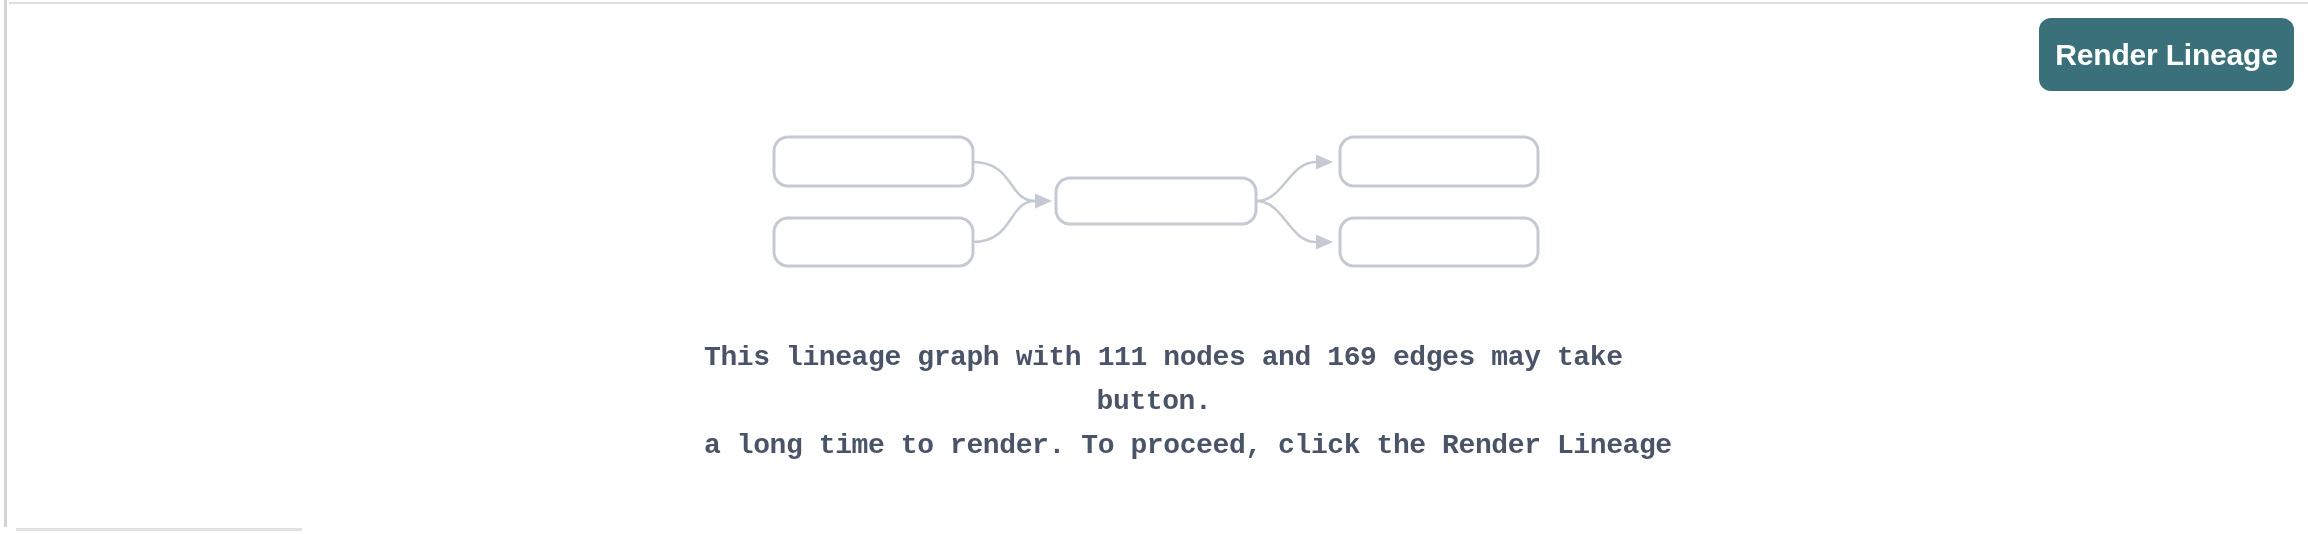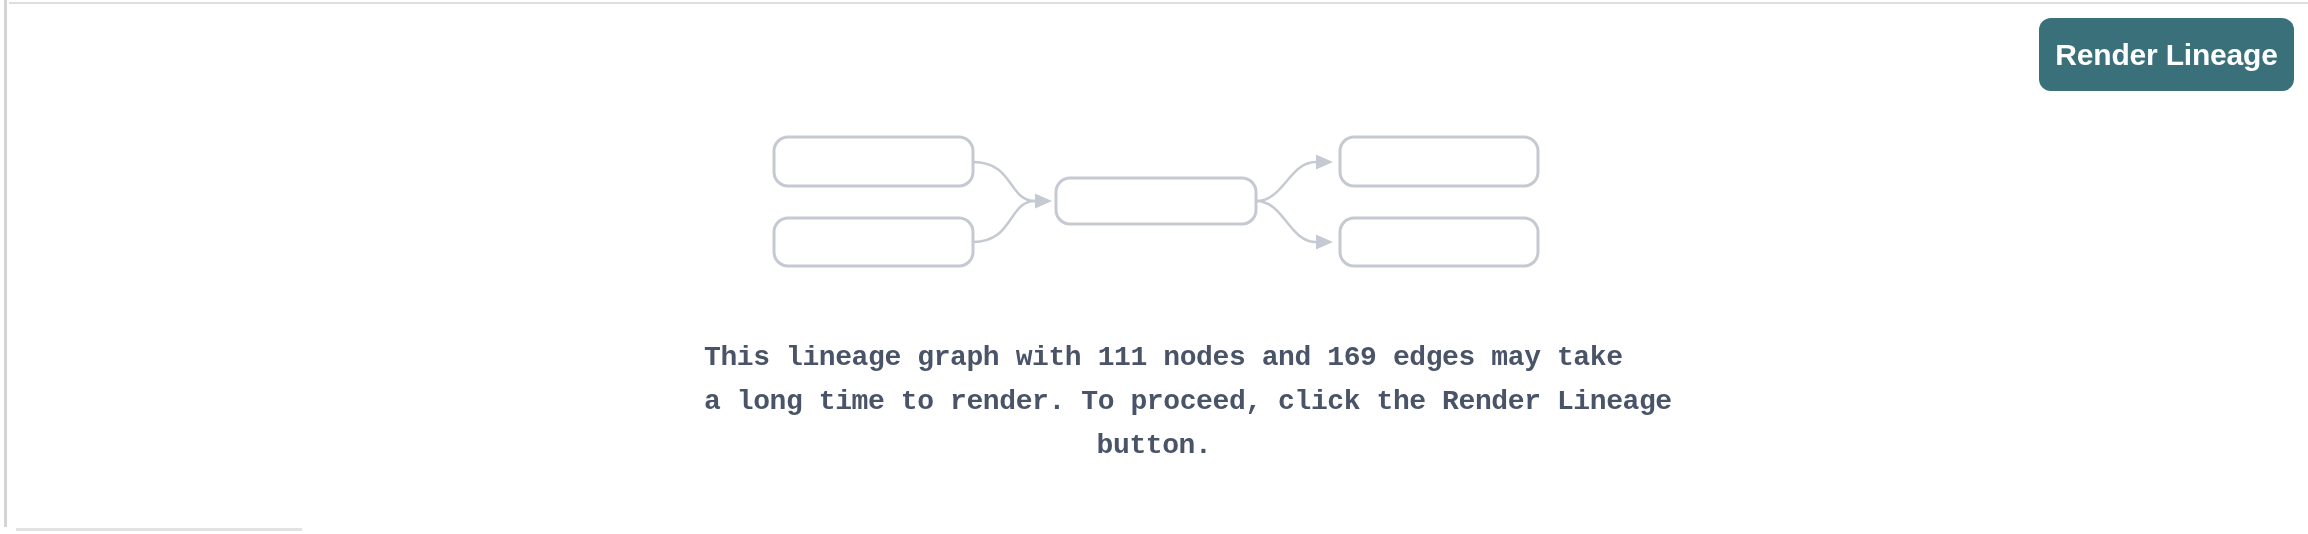--- a/index.html
+++ b/index.html
@@ -82,17 +82,17 @@
     <path d="M207,109 C248,109 242,68 269,68" fill="none" stroke-width="2.5" stroke="#c5cad2"></path>
     <path d="M269,60.5 L286,68 L269,75.5 Z" fill="#c5cad2"></path>
     <path d="M490,68 C518,68 523,29 550,29" fill="none" stroke-width="2.5" stroke="#c5cad2"></path>
     <path d="M550,21.5 L567,29 L550,36.5 Z" fill="#c5cad2"></path>
     <path d="M490,68 C518,68 523,109 550,109" fill="none" stroke-width="2.5" stroke="#c5cad2"></path>
     <path d="M550,101.5 L567,109 L550,116.5 Z" fill="#c5cad2"></path>
   </svg>
 
   <div class="message" style="color: rgb(74, 84, 104);">
     <span class="line">This lineage graph with 111 nodes and 169 edges may take</span>
+    <span class="line">button.</span>
     <span class="line">a long time to render. To proceed, click the Render Lineage</span>
-    <span class="line">button.</span>
   </div>
 
 </div>
 
 </body></html>

